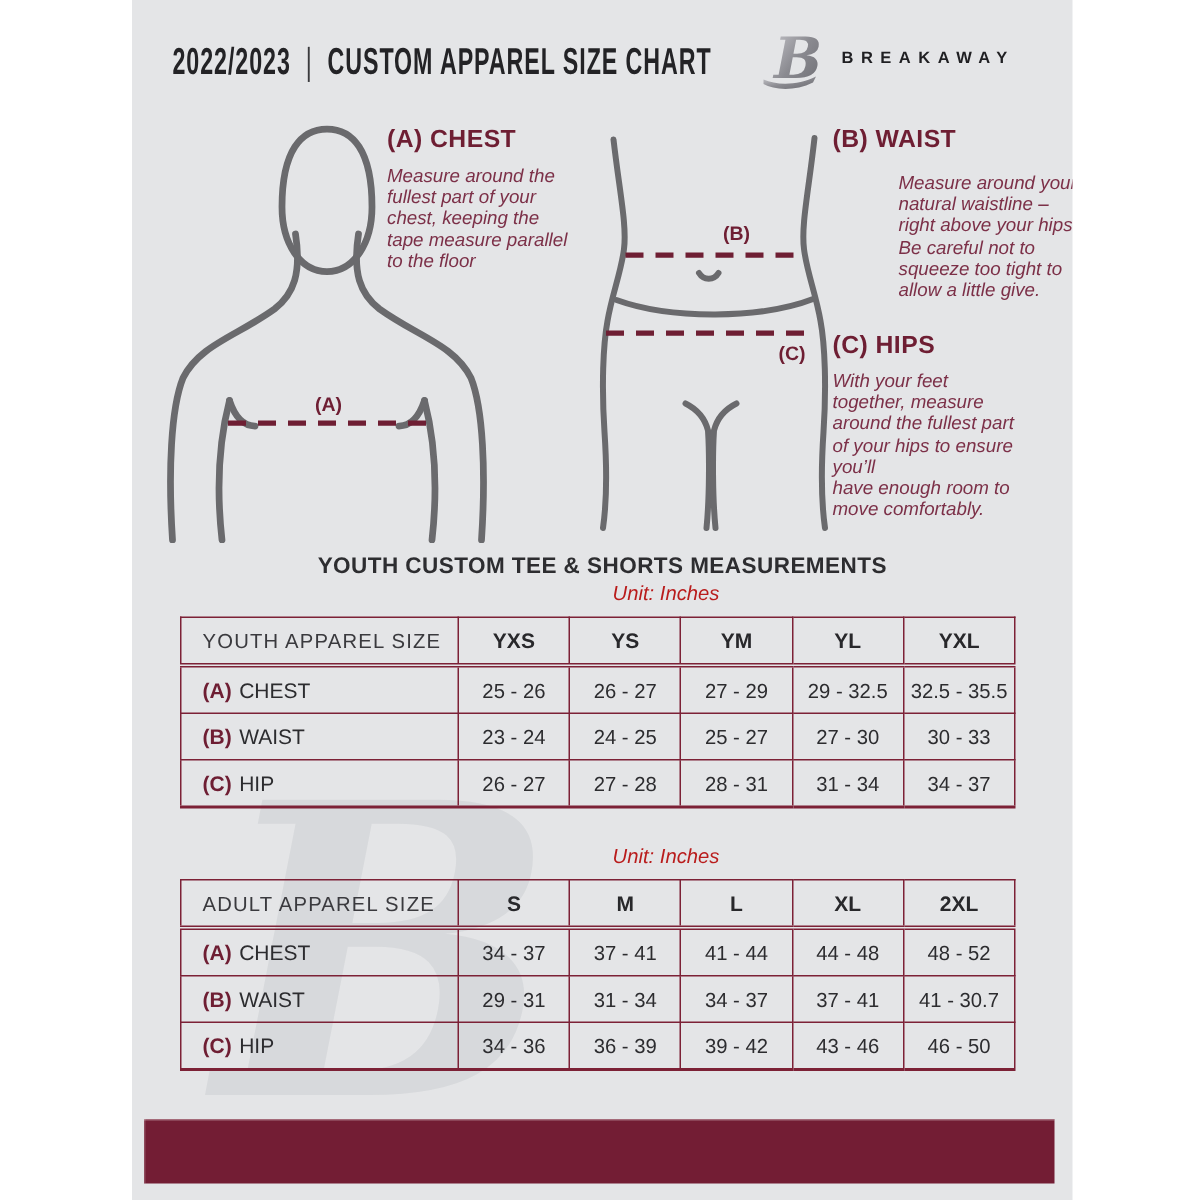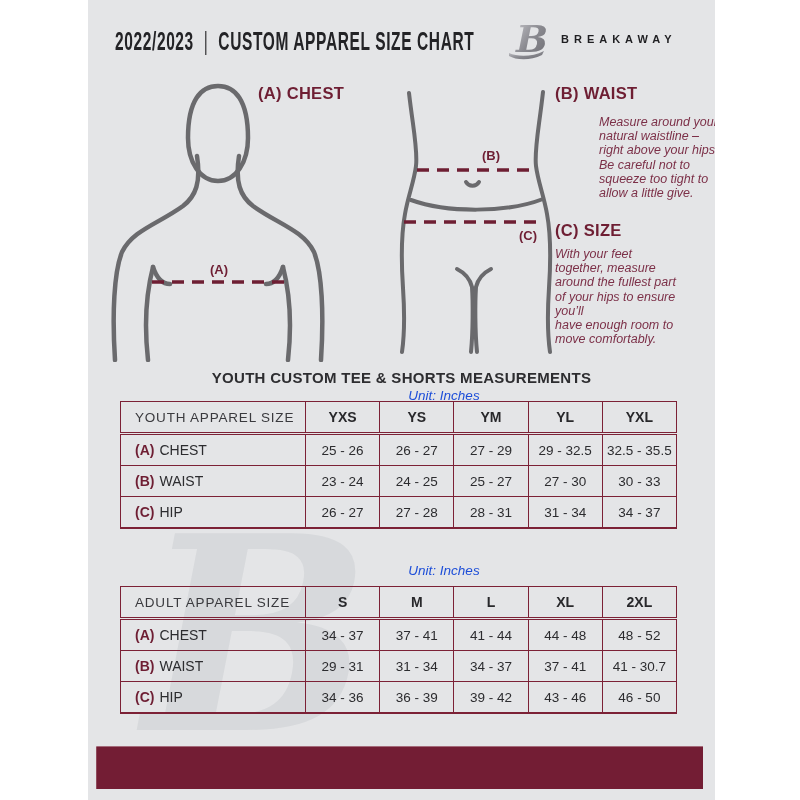--- a/index.html
+++ b/index.html
@@ -27,21 +27,21 @@
 
   
   .guide-heading{font-size:16.5px;font-weight:700;color:#6e1e33;letter-spacing:.3px;z-index:2;}
   .guide-body{font-size:12.5px;line-height:14.2px;font-style:italic;color:#7c3048;
               white-space:pre-line;width:170px;z-index:2;}
 
   
   .section-title{left:0;width:627px;text-align:center;font-size:15px;font-weight:700;
                  color:#2d2d30;letter-spacing:.3px;z-index:2;}
   .section-unit{left:0;width:712px;text-align:center;font-size:13.5px;font-style:italic;
-                color:#1d4ed8;z-index:2;}
+                color:#b91c1c;z-index:2;}
 
   
   .size-table{position:absolute;left:32px;width:557px;border-collapse:collapse;table-layout:fixed;z-index:2;}
   .size-table td{border:1px solid #7c2136;height:30px;padding:0;font-size:13.5px;color:#2c2c2f;
                  text-align:center;vertical-align:middle;background:transparent;}
   .size-table col.c0{width:185px;}
   .size-table tr.head td{border-bottom:3px double #7c2136;}
   .size-table tr.head td.rowhead{font-weight:400;font-size:13.5px;letter-spacing:.8px;color:#3a3a3e;}
   .size-table tr.head td.size{font-weight:700;font-size:14px;color:#28282b;}
   .size-table td.rowhead{text-align:left;padding-left:14px;}
@@ -103,42 +103,47 @@
         <path d="M62 179 C70 183 75 189 77 197 C78 212 78 242 76 262"></path>
         <path d="M96 179 C88 183 83 189 81 197 C80 212 80 242 82 262"></path>
       </g>
       <line class="dash" x1="22" y1="80" x2="138" y2="80"></line>
       <text class="figlabel" x="96" y="70">(B)</text>
       <line class="dash" x1="9" y1="132" x2="149" y2="132"></line>
       <text class="figlabel" x="133" y="150">(C)</text>
     </svg>
 
     <div class="abs guide-heading" style="left:170px;top:84px;">(A) CHEST</div>
+    <div class="abs guide-body" style="left:170px;top:110px;">Measure around the
+fullest part of your
+chest, keeping the
+tape measure parallel
+to the floor</div>
 
     <div class="abs guide-heading" style="left:467px;top:84px;">(B) WAIST</div>
     <div class="abs guide-body" style="left:467px;top:115px;margin-left:44px;">Measure around your
 natural waistline –
 right above your hips.
 Be careful not to
 squeeze too tight to
 allow a little give.</div>
 
-    <div class="abs guide-heading" style="left:467px;top:221px;">(C) SIZE</div>
+    <div class="abs guide-heading" style="left:467px;top:221px;">(C) HIPS</div>
     <div class="abs section-title" style="top:369px;">YOUTH CUSTOM TEE &amp; SHORTS MEASUREMENTS</div>
 
     <div class="abs guide-body" style="left:467px;top:247px;">With your feet
 together, measure
 around the fullest part
 of your hips to ensure
 you’ll
 have enough room to
 move comfortably.</div>
     <div class="abs section-unit" style="top:388px;">Unit: Inches</div>
 
-    <table class="size-table" style="top:401px;padding-left:18px;">
+    <table class="size-table" style="top:411px;padding-left:18px;">
       <colgroup>
           <col class="c0">
           <col>
           <col>
           <col>
           <col>
           <col>
         </colgroup>
       <tbody>
         <tr class="head">

